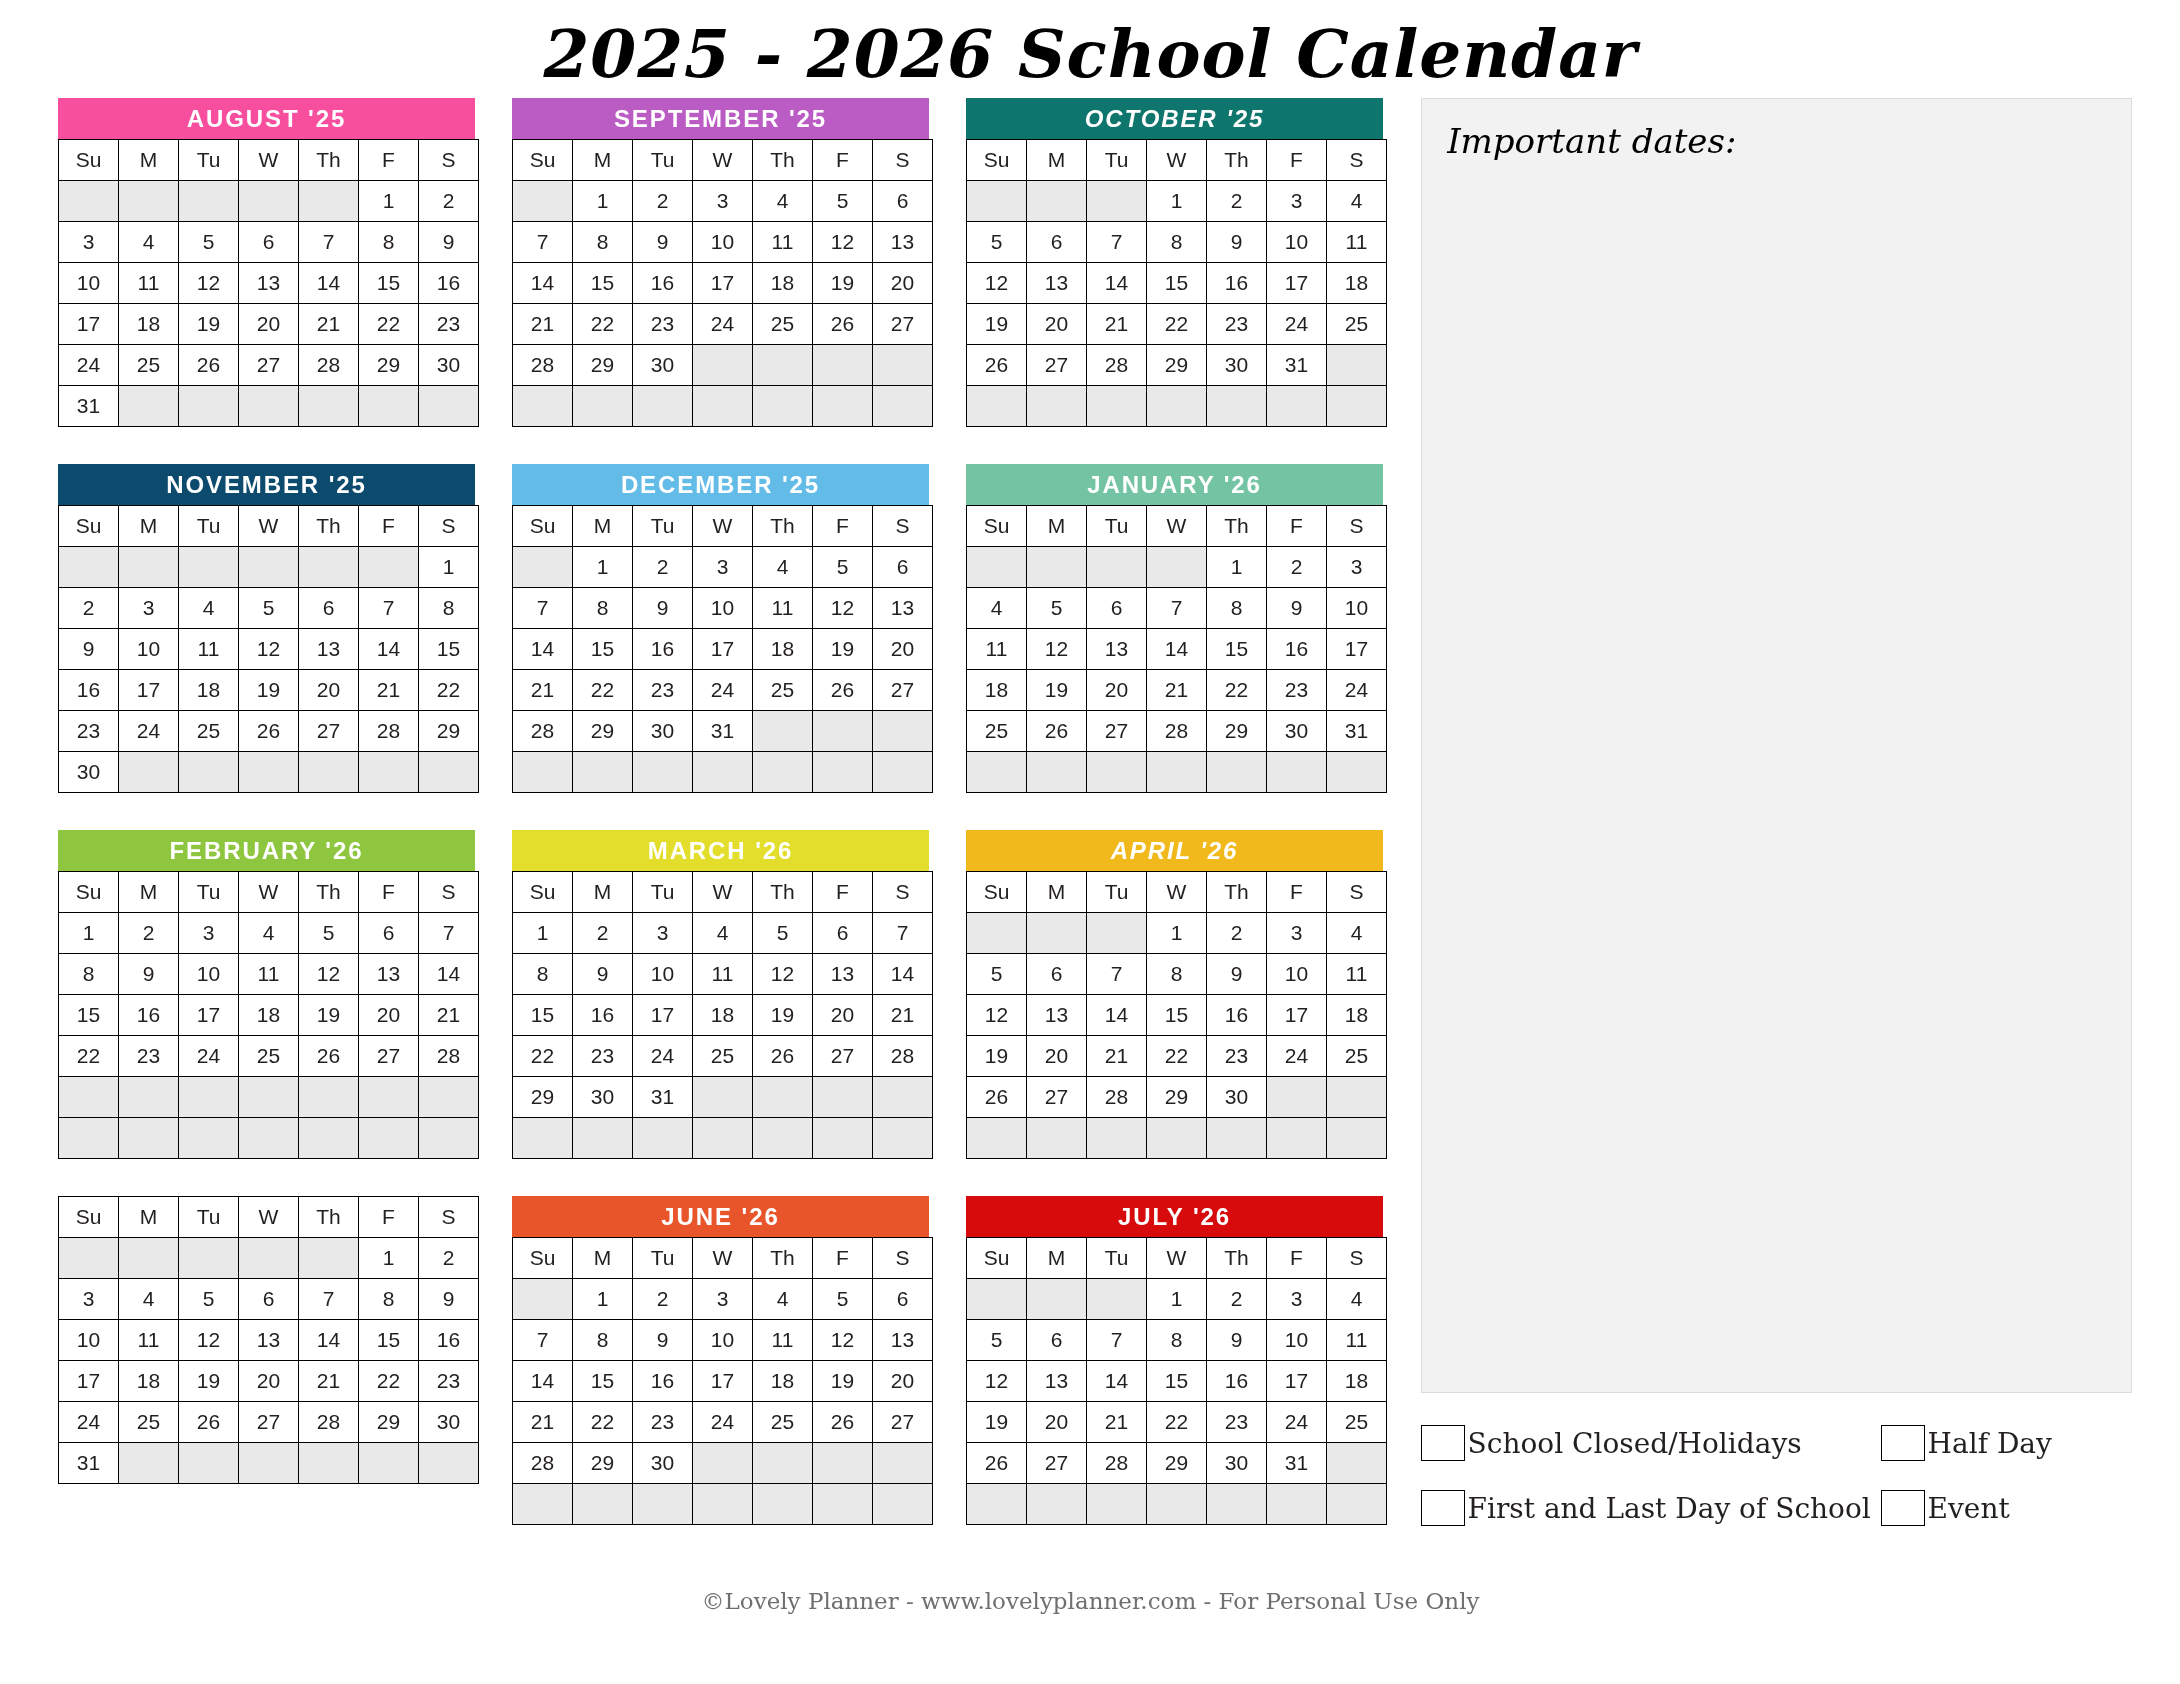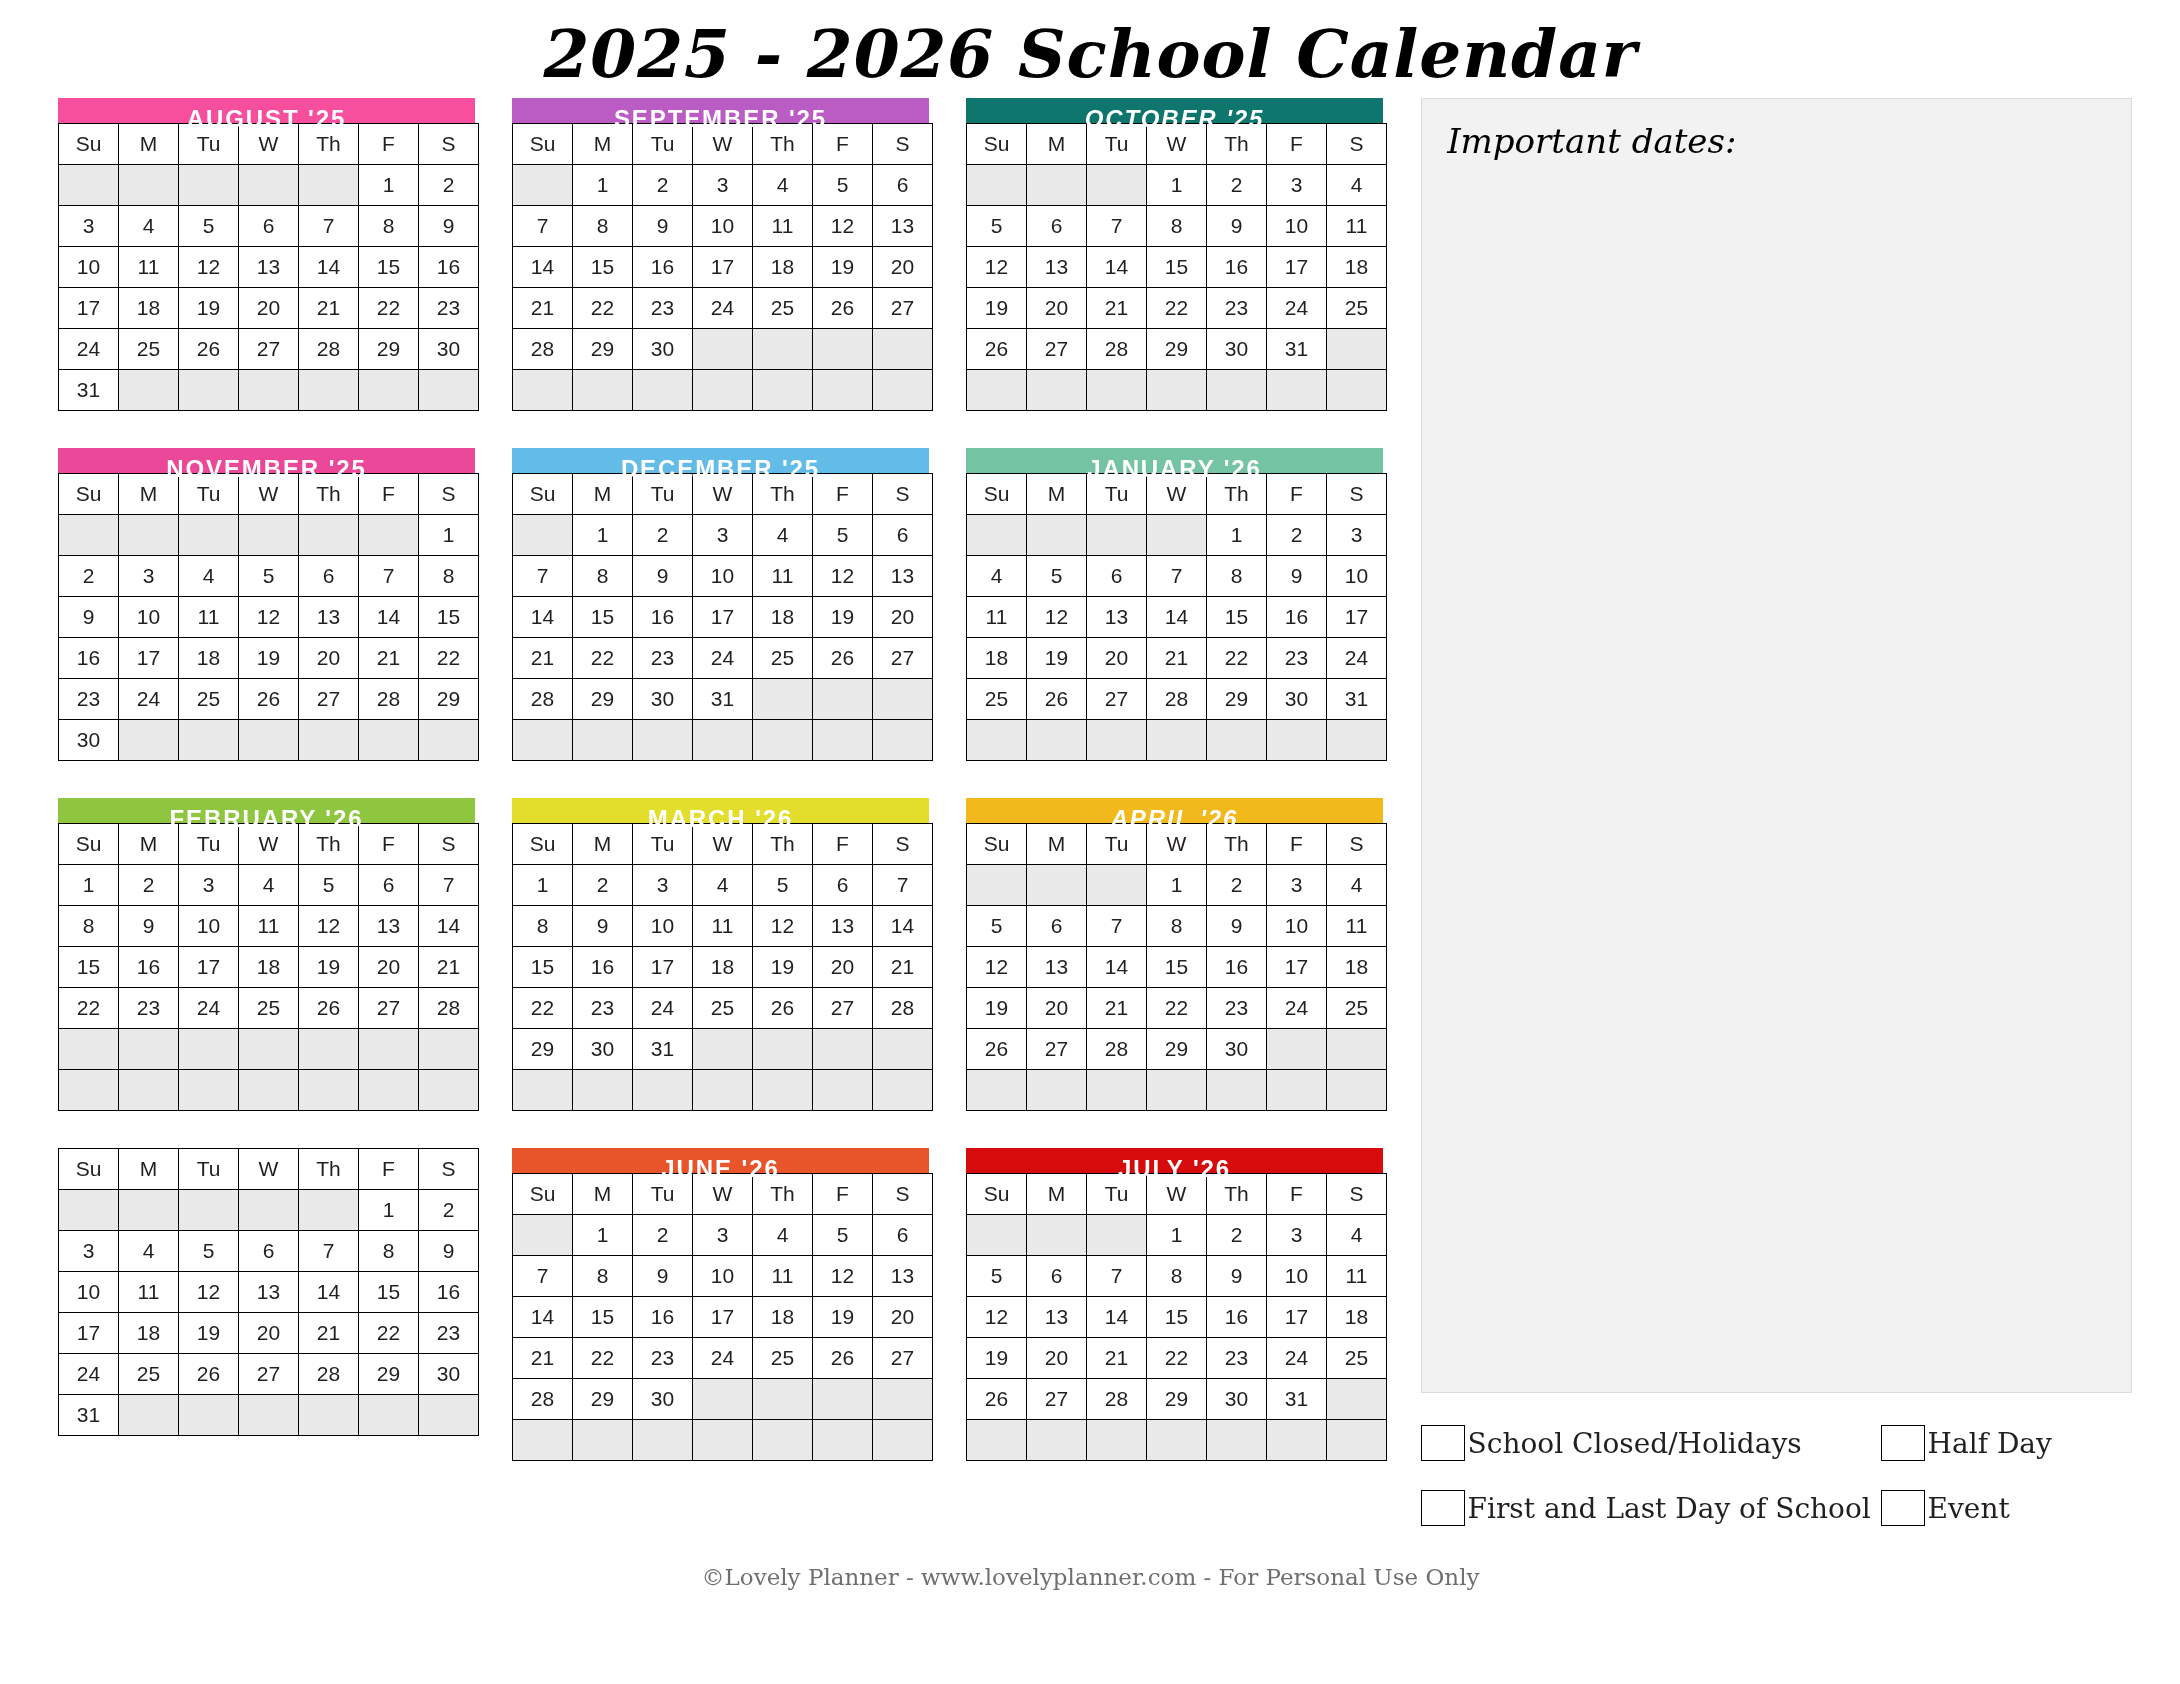--- a/index.html
+++ b/index.html
@@ -54,21 +54,21 @@
     gap: 37px;
     margin-bottom: 37px;
   }
 
   .month {
     width: 417px;
     flex: 0 0 417px;
   }
 
   .month-title {
-    height: 25px;
+    height: 41px;
     line-height: 41px;
     text-align: center;
     color: #ffffff;
     font-weight: 700;
     font-size: 24px;
     letter-spacing: 1.9px;
     font-family: "Liberation Sans", sans-serif;
   }
 
   table.cal {
@@ -389,21 +389,21 @@
                   <td></td>
                   <td></td>
                   <td></td>
                 </tr>
               </tbody>
             </table>
           </div>
         </div>
         <div class="month-row">
           <div class="month">
-            <div class="month-title" style="background: #ec4899; text-align: center;">NOVEMBER '25</div>
+            <div class="month-title" style="background: #0c4a6e; text-align: center;">NOVEMBER '25</div>
             <table class="cal">
               <thead>
                 <tr>
                   <th>Su</th>
                   <th>M</th>
                   <th>Tu</th>
                   <th>W</th>
                   <th>Th</th>
                   <th>F</th>
                   <th>S</th>

